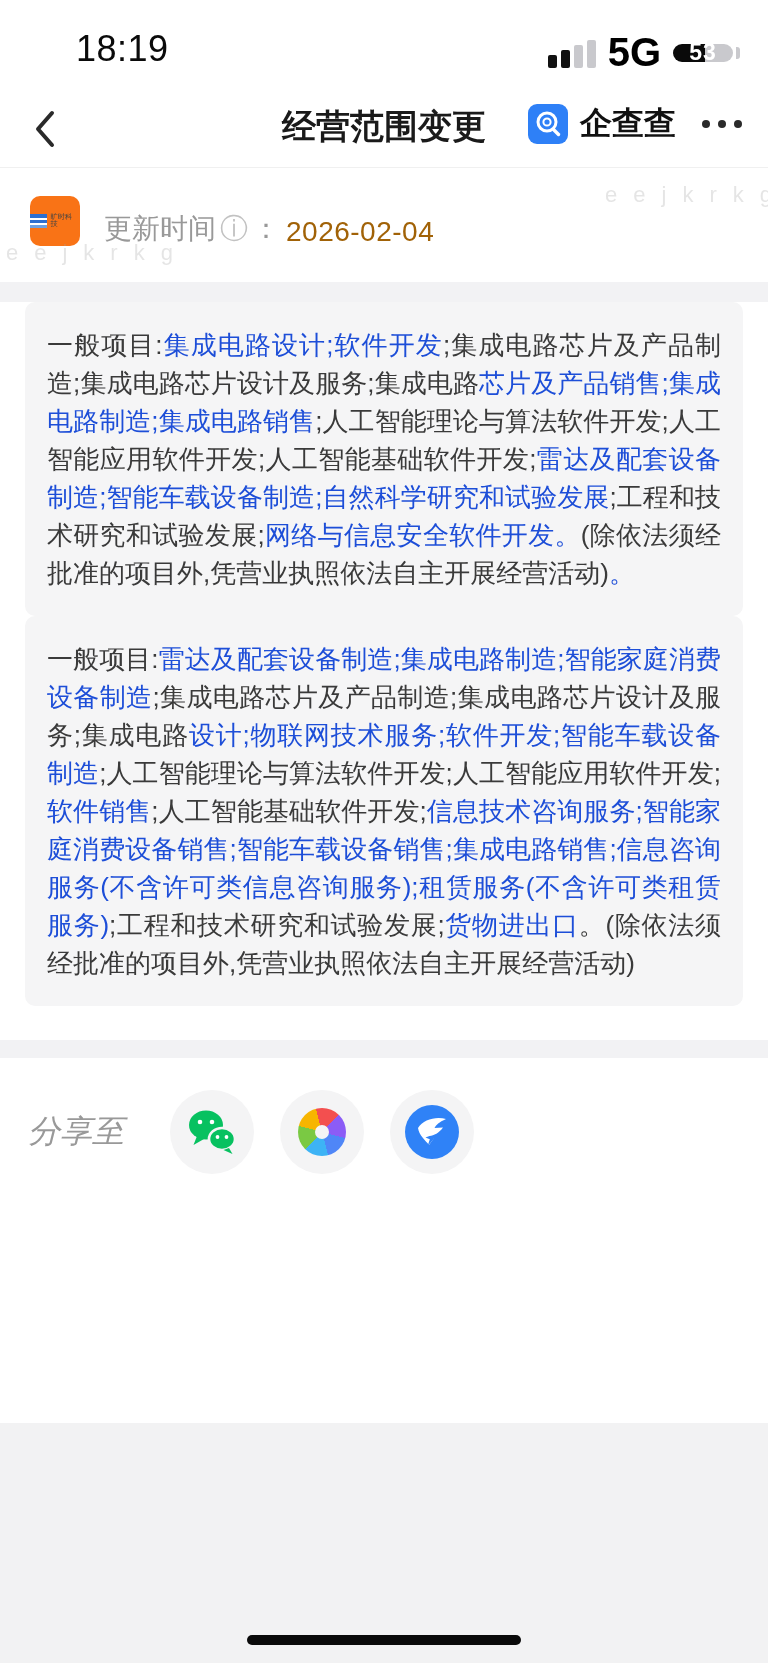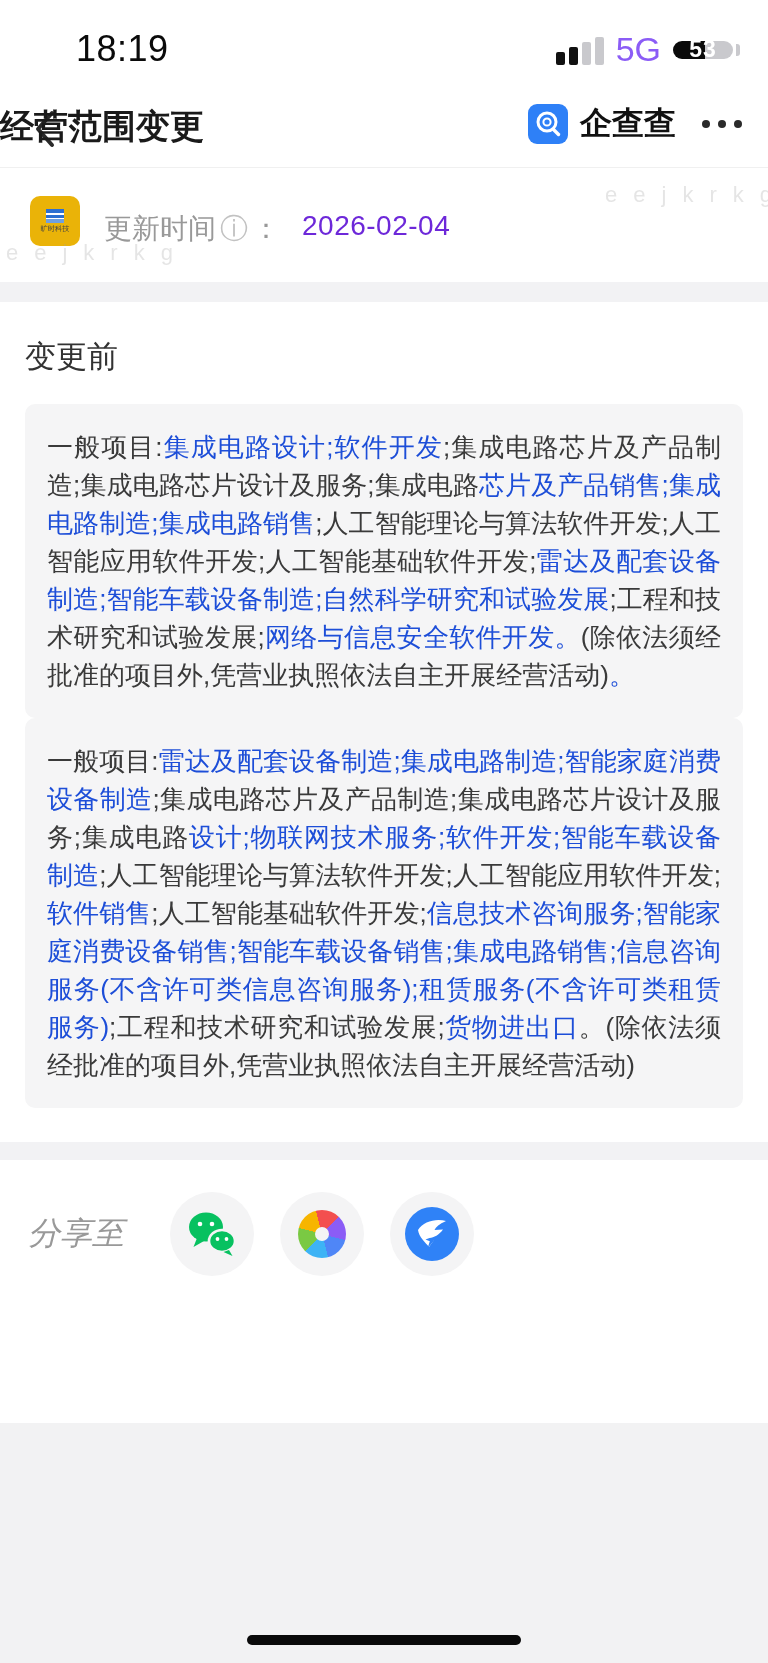--- a/index.html
+++ b/index.html
@@ -13,47 +13,47 @@
   
   .status-bar { height:90px; position:relative; }
   .sb-time { position:absolute; left:76px; top:28px; font-size:36px; font-weight:400; color:#0a0a0a; letter-spacing:.5px; }
   .sb-right { position:absolute; right:28px; top:30px; display:flex; align-items:center; gap:12px; }
   .sb-signal { display:flex; align-items:flex-end; gap:4px; height:30px; }
   .sb-signal i { display:block; width:9px; border-radius:2px; }
   .sb-signal i:nth-child(1){ height:13px; background:#111; }
   .sb-signal i:nth-child(2){ height:18px; background:#111; }
   .sb-signal i:nth-child(3){ height:23px; background:#c9c9cd; }
   .sb-signal i:nth-child(4){ height:28px; background:#c9c9cd; }
-  .sb-net { font-size:34px; font-weight:400; color:#8b5cf6; }
+  .sb-net { font-size:40px; font-weight:700; color:#000000; }
   .sb-batt { position:relative; width:60px; height:18px; border-radius:9px; overflow:hidden;
     background:linear-gradient(90deg,#0a0a0a 0 53%,#c9c9cd 53% 100%);
     display:flex; align-items:center; justify-content:center; }
   .sb-batt span { color:#fff; font-size:23px; font-weight:700; letter-spacing:1px; }
   .sb-nub { position:relative; width:4px; height:12px; background:#c9c9cd; border-radius:0 3px 3px 0; margin-left:-9px; }
   
   .nav { height:78px; position:relative; border-bottom:1px solid #f0f0f0; }
   .nav-back { position:absolute; left:30px; top:17px; width:30px; height:44px; cursor:pointer; }
-  .nav-title { position:absolute; left:0; right:0; top:14px; font-size:34px; font-weight:700; color:#1a1a1a; }
+  .nav-title { position:absolute; left:0; right:0; top:14px; text-align:center; font-size:34px; font-weight:700; color:#1a1a1a; }
   .nav-right { position:absolute; right:26px; top:12px; display:flex; align-items:center; gap:12px;padding-left:28px; }
   .qcc-logo { width:40px; height:40px; border-radius:9px; background:#2e80f7; display:flex; align-items:center; justify-content:center; }
   .qcc-name { font-size:32px; font-weight:600; color:#111; }
   .nav-dots { display:flex; gap:8px; margin-left:14px; padding:10px 0; cursor:pointer; }
   .nav-dots i { width:8px; height:8px; border-radius:50%; background:#2a2a2a; display:block; }
   .watermark { position:absolute; color:rgba(160,160,160,.28); font-size:22px; letter-spacing:16px; pointer-events:none; white-space:nowrap; }
   .wm1 { right:-20px; top:92px; }
   .wm2 { left:6px; top:150px; }
   
   .card { display:flex; align-items:flex-start; gap:24px; padding:28px 30px 34px; }
-  .co-logo { width:50px; height:50px; border-radius:10px; background:#eab308; display:flex; flex-direction:column; align-items:center; justify-content:center; gap:2px; flex:none; }
+  .co-logo { width:50px; height:50px; border-radius:10px; background:#f97316; display:flex; align-items:center; justify-content:center; gap:2px; flex:none; }
   .co-logo .mark { width:18px; height:14px; background:linear-gradient(180deg,#2d6fd1 0 30%,#fff 30% 40%,#2d6fd1 40% 65%,#fff 65% 75%,#6fa0e0 75% 100%); }
   .co-logo .mark-text { font-size:8px; color:#444; transform:scale(.9); line-height:8px; }
   .co-name { font-size:35px; font-weight:700; color:#222; line-height:46px; }
-  .co-meta { margin-top:14px; display:flex; align-items:flex-start; font-size:28px; color:#999; }
+  .co-meta { margin-top:14px; display:flex; align-items:flex-end; font-size:28px; color:#999; }
   .co-meta .info-i { font-size:28px; color:#c2c2c2; margin:0 4px; }
-  .co-meta .date { color:#6d28d9; margin-left:22px; letter-spacing:.5px; }
+  .co-meta .date { color:#a16207; margin-left:6px; letter-spacing:.5px; }
   
   .strip { height:20px; background:#f2f2f4; }
   .strip2 { height:18px; background:#f2f2f4; }
   .content { padding:0 25px; }
   .section-heading { font-size:31px; font-weight:500; color:#333; padding:34px 0 26px; }
   .scope-box { background:#f5f5f6; border-radius:10px; padding:24px 22px; font-size:26px; line-height:38px; color:#3a3a3a; text-align:justify; }
   .scope-box .red { color:#1d4ed8;margin-top:30px; }
   
   .share { display:flex; align-items:center; padding:32px 28px 0;font-style:italic; }
   .share-label { font-size:32px; color:#999; margin-right:46px; }
@@ -124,21 +124,20 @@
       <span class="info-i">ⓘ</span>
       <span>：</span>
       <span class="date">2026-02-04</span>
     </div>
   </div>
 </div>
 
 <div class="strip"></div>
 
 <div class="content">
-  <div class="section-heading">变更前</div>
   <div class="scope-box"><span>一般项目:</span><span class="red">集成电路设计;软件开发</span><span>;集成电路芯片及产品制造;集成电路芯片设计及服务;集成电路</span><span class="red">芯片及产品销售;集成电路制造;集成电路销售</span><span>;人工智能理论与算法软件开发;人工智能应用软件开发;人工智能基础软件开发;</span><span class="red">雷达及配套设备制造;智能车载设备制造;自然科学研究和试验发展</span><span>;工程和技术研究和试验发展;</span><span class="red">网络与信息安全软件开发。</span><span>(除依法须经批准的项目外,凭营业执照依法自主开展经营活动)</span><span class="red">。</span></div>
 
   <div class="scope-box"><span>一般项目:</span><span class="red">雷达及配套设备制造;集成电路制造;智能家庭消费设备制造</span><span>;集成电路芯片及产品制造;集成电路芯片设计及服务;集成电路</span><span class="red">设计;物联网技术服务;软件开发;智能车载设备制造</span><span>;人工智能理论与算法软件开发;人工智能应用软件开发;</span><span class="red">软件销售</span><span>;人工智能基础软件开发;</span><span class="red">信息技术咨询服务;智能家庭消费设备销售;智能车载设备销售;集成电路销售;信息咨询服务(不含许可类信息咨询服务);租赁服务(不含许可类租赁服务)</span><span>;工程和技术研究和试验发展;</span><span class="red">货物进出口</span><span>。(除依法须经批准的项目外,凭营业执照依法自主开展经营活动)</span></div>
   <div style="height:34px"></div>
 </div>
 
 <div class="strip2"></div>
 
 <div class="share">
   <div class="share-label">分享至</div>

